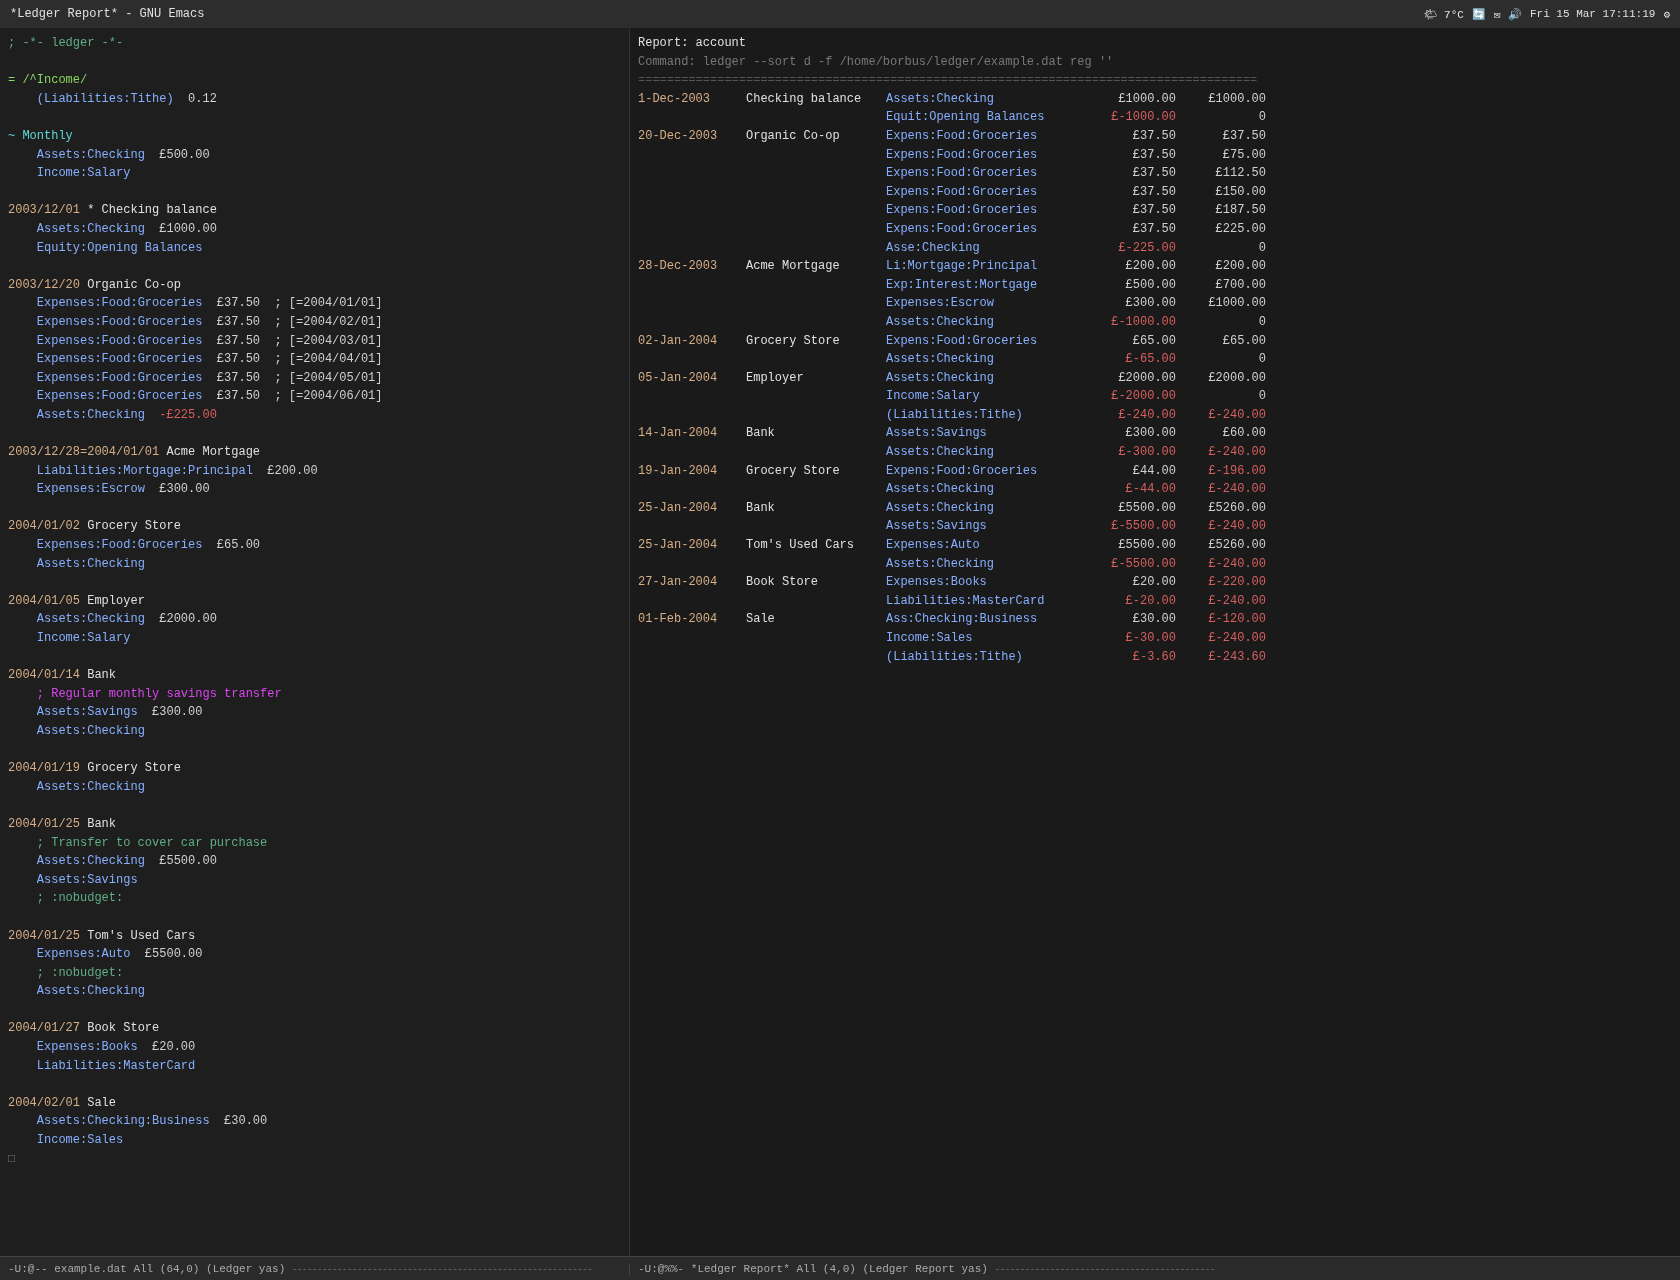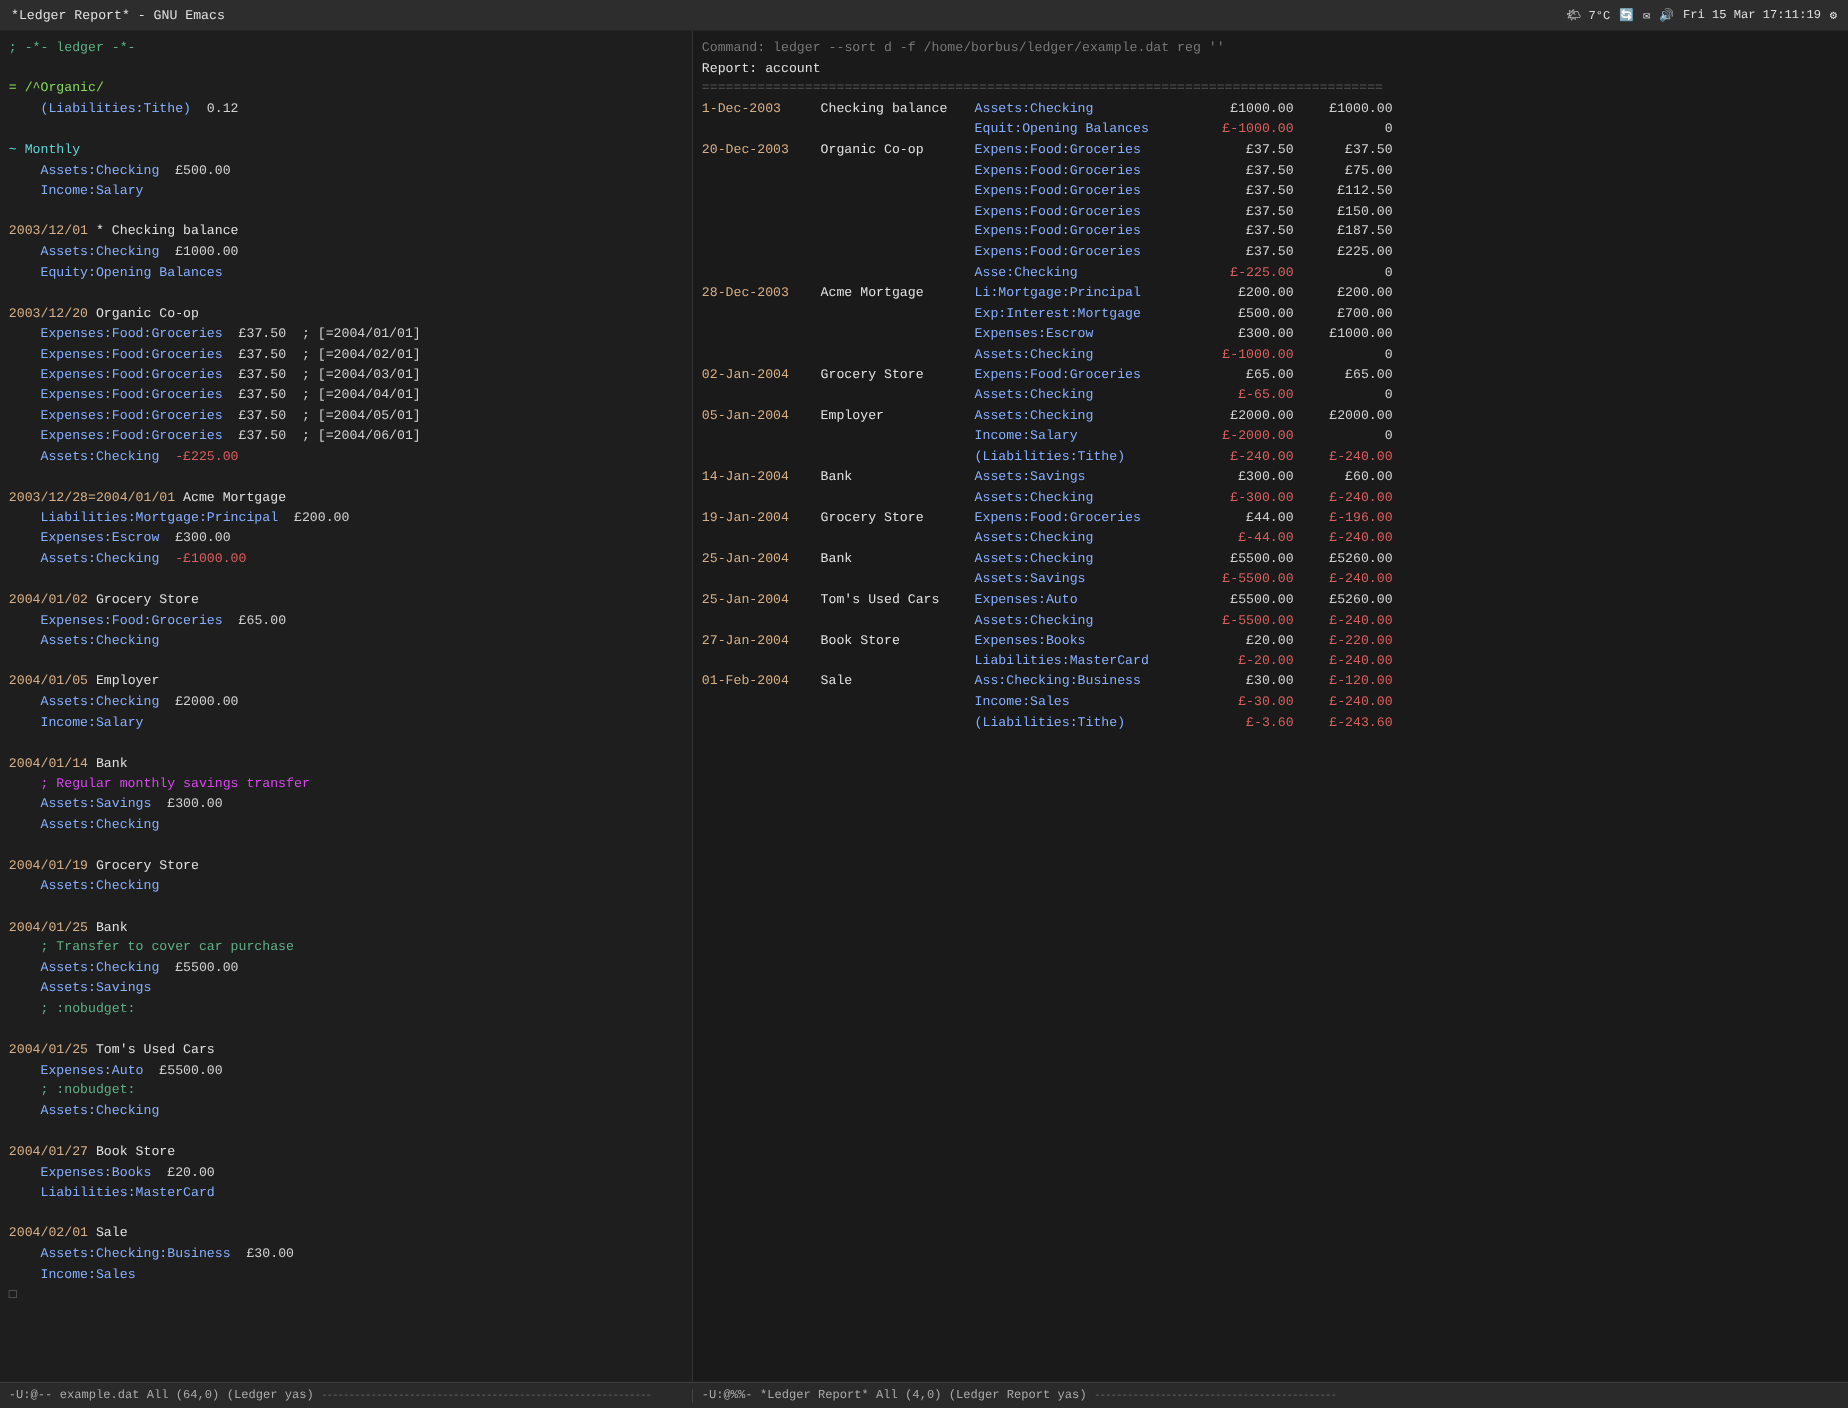--- a/index.html
+++ b/index.html
@@ -101,21 +101,21 @@
     <span>Fri 15 Mar  17:11:19</span>
     <span>⚙</span>
   </div>
 </div>
 
 <div class="main-container">
 
   <div class="left-pane" id="left-pane">
   <div class="line comment" style="color: rgb(95, 175, 135);">; -*- ledger -*-</div>
       <div class="line ">&nbsp;</div>
-      <div class="line section-header" style="color: rgb(135, 215, 95);">= /^Organic/</div>
+      <div class="line section-header" style="color: rgb(135, 215, 95);">= /^Income/</div>
       <div class="line ">    <span style="color: rgb(135, 175, 255);">(Liabilities:Tithe)</span>  <span style="color: rgb(208, 208, 208);">0.12</span></div>
       <div class="line ">&nbsp;</div>
       <div class="line cyan" style="color: rgb(95, 215, 215);">~ Monthly</div>
       <div class="line ">    <span style="color: rgb(135, 175, 255);">Assets:Checking</span>  <span style="color: rgb(208, 208, 208);">£500.00</span></div>
       <div class="line ">    <span style="color: rgb(135, 175, 255);">Income:Salary</span></div>
       <div class="line ">&nbsp;</div>
       <div class="line "><span style="color: rgb(215, 175, 135);">2003/12/01 </span><span style="color: rgb(224, 224, 224);">* Checking balance</span></div>
       <div class="line ">    <span style="color: rgb(135, 175, 255);">Assets:Checking</span>  <span style="color: rgb(208, 208, 208);">£1000.00</span></div>
       <div class="line ">    <span style="color: rgb(135, 175, 255);">Equity:Opening Balances</span></div>
       <div class="line ">&nbsp;</div>
@@ -124,21 +124,20 @@
       <div class="line ">    <span style="color: rgb(135, 175, 255);">Expenses:Food:Groceries</span>  <span style="color: rgb(208, 208, 208);">£37.50  ; [=2004/02/01]</span></div>
       <div class="line ">    <span style="color: rgb(135, 175, 255);">Expenses:Food:Groceries</span>  <span style="color: rgb(208, 208, 208);">£37.50  ; [=2004/03/01]</span></div>
       <div class="line ">    <span style="color: rgb(135, 175, 255);">Expenses:Food:Groceries</span>  <span style="color: rgb(208, 208, 208);">£37.50  ; [=2004/04/01]</span></div>
       <div class="line ">    <span style="color: rgb(135, 175, 255);">Expenses:Food:Groceries</span>  <span style="color: rgb(208, 208, 208);">£37.50  ; [=2004/05/01]</span></div>
       <div class="line ">    <span style="color: rgb(135, 175, 255);">Expenses:Food:Groceries</span>  <span style="color: rgb(208, 208, 208);">£37.50  ; [=2004/06/01]</span></div>
       <div class="line ">    <span style="color: rgb(135, 175, 255);">Assets:Checking</span>  <span style="color: rgb(215, 95, 95);">-£225.00</span></div>
       <div class="line ">&nbsp;</div>
       <div class="line "><span style="color: rgb(215, 175, 135);">2003/12/28=2004/01/01 </span><span style="color: rgb(224, 224, 224);">Acme Mortgage</span></div>
       <div class="line ">    <span style="color: rgb(135, 175, 255);">Liabilities:Mortgage:Principal</span>  <span style="color: rgb(208, 208, 208);">£200.00</span></div>
       <div class="line ">    <span style="color: rgb(135, 175, 255);">Expenses:Escrow</span>  <span style="color: rgb(208, 208, 208);">£300.00</span></div>
-      <div class="line ">    <span style="color: rgb(135, 175, 255);">Assets:Checking</span>  <span style="color: rgb(215, 95, 95);">-£1000.00</span></div>
       <div class="line ">&nbsp;</div>
       <div class="line "><span style="color: rgb(215, 175, 135);">2004/01/02 </span><span style="color: rgb(224, 224, 224);">Grocery Store</span></div>
       <div class="line ">    <span style="color: rgb(135, 175, 255);">Expenses:Food:Groceries</span>  <span style="color: rgb(208, 208, 208);">£65.00</span></div>
       <div class="line ">    <span style="color: rgb(135, 175, 255);">Assets:Checking</span></div>
       <div class="line ">&nbsp;</div>
       <div class="line "><span style="color: rgb(215, 175, 135);">2004/01/05 </span><span style="color: rgb(224, 224, 224);">Employer</span></div>
       <div class="line ">    <span style="color: rgb(135, 175, 255);">Assets:Checking</span>  <span style="color: rgb(208, 208, 208);">£2000.00</span></div>
       <div class="line ">    <span style="color: rgb(135, 175, 255);">Income:Salary</span></div>
       <div class="line ">&nbsp;</div>
       <div class="line "><span style="color: rgb(215, 175, 135);">2004/01/14 </span><span style="color: rgb(224, 224, 224);">Bank</span></div>
@@ -164,22 +163,22 @@
       <div class="line ">    <span style="color: rgb(135, 175, 255);">Expenses:Books</span>  <span style="color: rgb(208, 208, 208);">£20.00</span></div>
       <div class="line ">    <span style="color: rgb(135, 175, 255);">Liabilities:MasterCard</span></div>
       <div class="line ">&nbsp;</div>
       <div class="line "><span style="color: rgb(215, 175, 135);">2004/02/01 </span><span style="color: rgb(224, 224, 224);">Sale</span></div>
       <div class="line ">    <span style="color: rgb(135, 175, 255);">Assets:Checking:Business</span>  <span style="color: rgb(208, 208, 208);">£30.00</span></div>
       <div class="line ">    <span style="color: rgb(135, 175, 255);">Income:Sales</span></div>
       <div class="line dim">□</div>
     </div>
 
   <div class="right-pane" id="right-pane">
-  <div class="line dim">Command: ledger --sort d -f /home/borbus/ledger/example.dat reg ''</div>
-      <div class="line white">Report: account</div>
+  <div class="line white">Report: account</div>
+      <div class="line dim">Command: ledger --sort d -f /home/borbus/ledger/example.dat reg ''</div>
       <div class="line separator">======================================================================================</div>
       <div style="display: flex; line-height: 1.55; font-family: &quot;Courier New&quot;, monospace; font-size: 12px;">
         <span style="width: 108px; display: inline-block; flex-shrink: 0; color: rgb(215, 175, 135);">1-Dec-2003</span>
         <span style="width: 140px; display: inline-block; flex-shrink: 0; color: rgb(224, 224, 224); overflow: hidden;">Checking balance</span>
         <span style="width: 200px; display: inline-block; flex-shrink: 0; color: rgb(135, 175, 255);">Assets:Checking</span>
         <span style="width: 90px; display: inline-block; flex-shrink: 0; text-align: right; color: rgb(208, 208, 208);">£1000.00</span>
         <span style="width: 90px; display: inline-block; flex-shrink: 0; text-align: right; color: rgb(208, 208, 208);">£1000.00</span>
       </div>
       <div style="display: flex; line-height: 1.55; font-family: &quot;Courier New&quot;, monospace; font-size: 12px;">
         <span style="width: 108px; display: inline-block; flex-shrink: 0; color: rgb(215, 175, 135);"></span>

